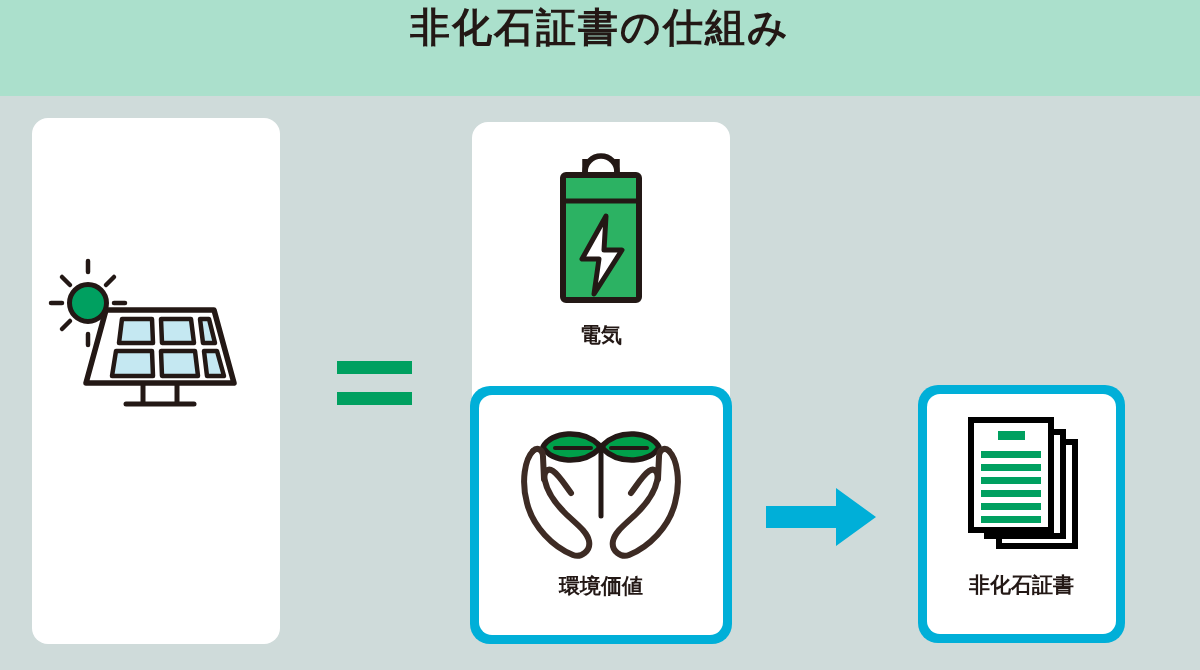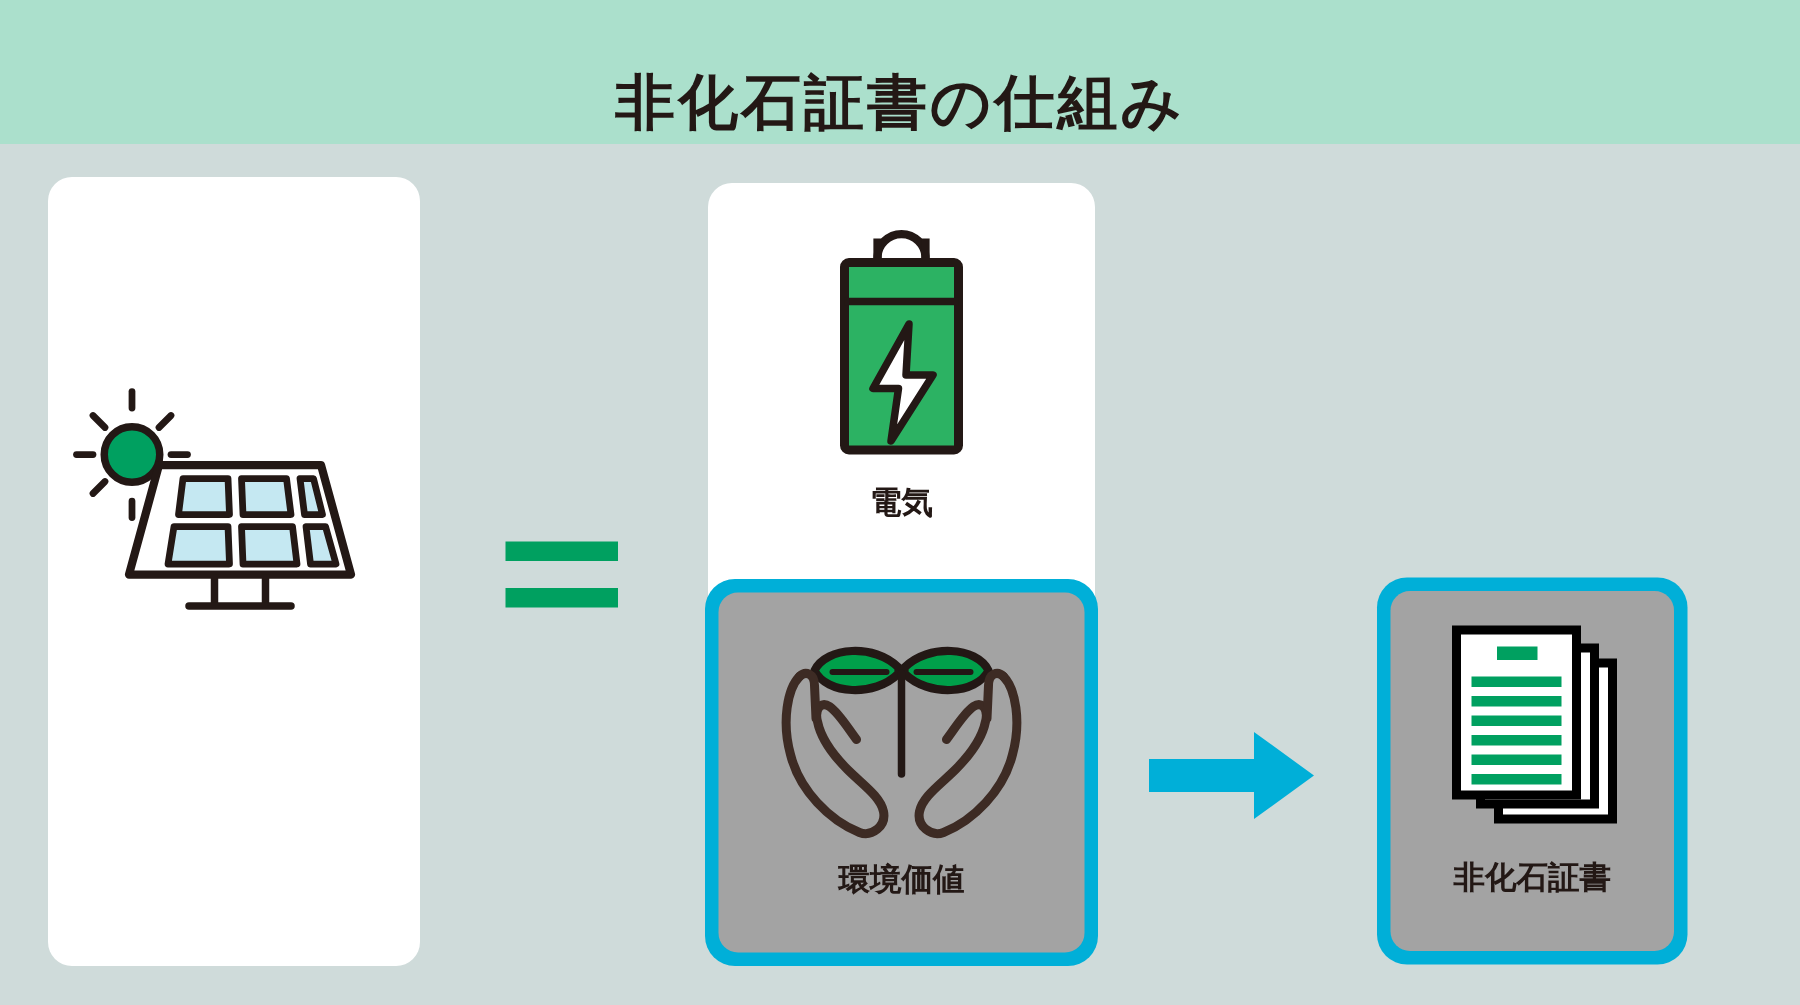--- a/index.html
+++ b/index.html
@@ -8,42 +8,42 @@
     background:#cfdbda;
     font-family:"Liberation Sans", sans-serif;
     overflow:hidden;
     position:relative;
   }
 
   .header {
     position:absolute; left:0; top:0;
     width:1200px; height:96px;
     background:#abe0cc;
-    display:flex; align-items:flex-end; justify-content:center;
+    display:flex; align-items:flex-start; justify-content:center;
   }
   .header-title {
     font-size:40px; font-weight:bold; color:#231815;
     letter-spacing:2px;
     font-family:"DejaVu Sans", sans-serif;
   }
 
   .panel {
     position:absolute;
     background:#ffffff;
     border-radius:16px;
     box-sizing:border-box;
   }
   .panel.accent {
     background:#00afd8;
     padding:9px;
     border-radius:20px;
   }
   .panel.accent > .inner {
     width:100%; height:100%;
-    background:#a3a3a3;
+    background:#ffffff;
     border-radius:13px;
     position:relative;
   }
 
   .panel-label {
     position:absolute;
     left:0; width:100%;
     text-align:center;
     font-size:21px;
     font-weight:bold;

